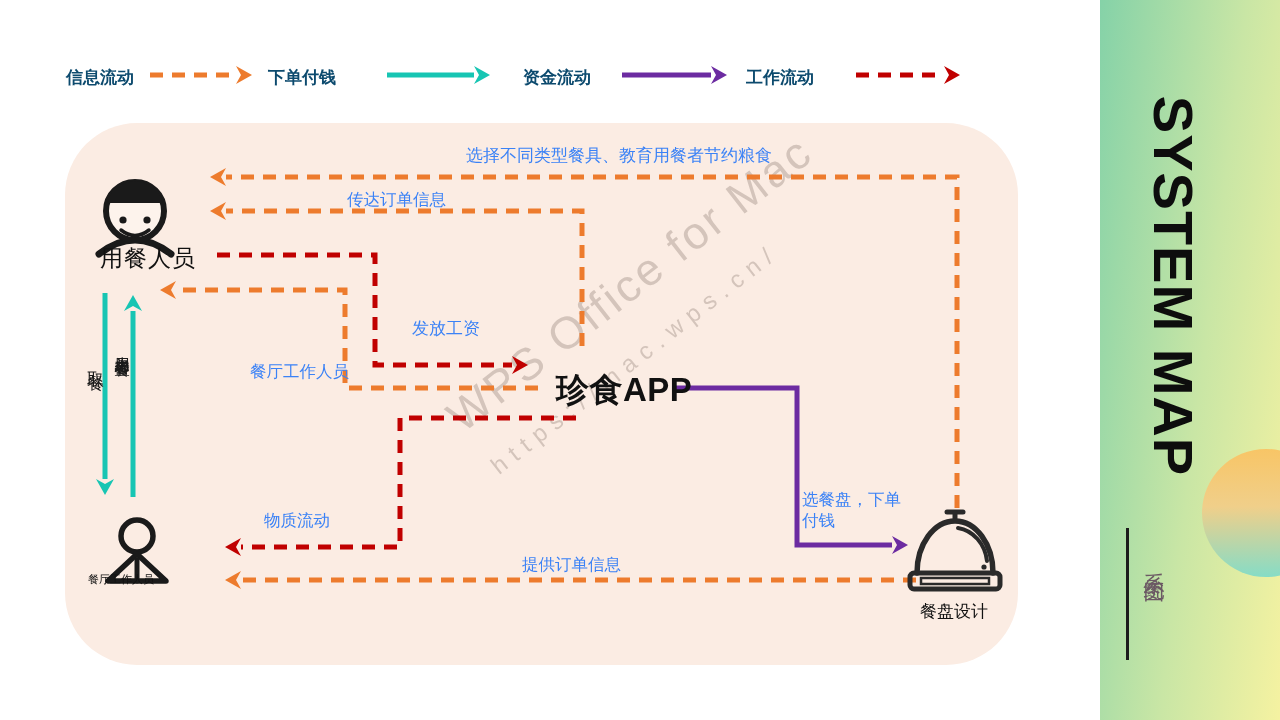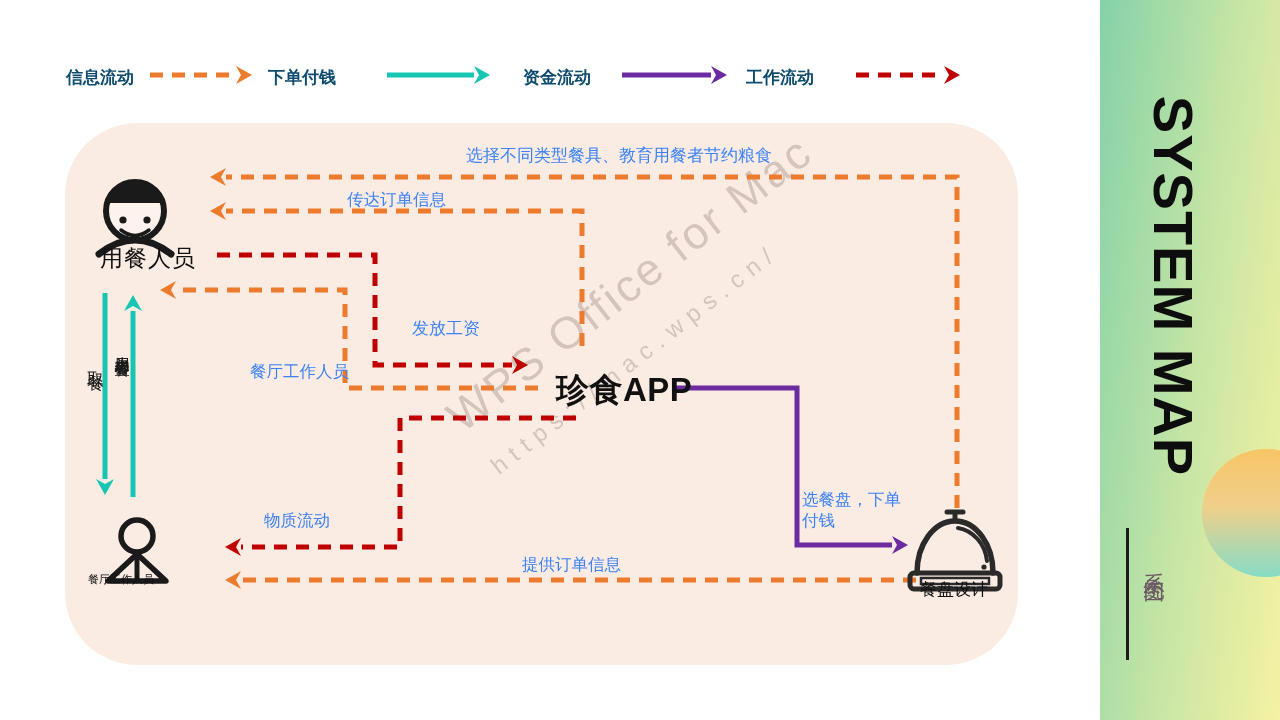--- a/index.html
+++ b/index.html
@@ -25,21 +25,21 @@
   
   .flow-label{position:absolute;font-size:17px;color:#3b82f6;white-space:nowrap;z-index:4;}
   .flow-label.small{font-size:16.5px;}
   .vlabel{position:absolute;writing-mode:vertical-rl;text-orientation:upright;color:#1a1a1a;z-index:4;}
   .wrap{white-space:normal;line-height:1.28;}
   
   .node-label{position:absolute;color:#111;z-index:4;}
   .diner-label{left:100px;top:243px;font-size:23px;font-family:Liberation Serif, serif;letter-spacing:1px;}
   .staff-label{left:88px;top:573px;width:94px;font-size:11px;line-height:1.25;white-space:normal;}
   .app-label{left:537px;top:368px;font-size:33px;font-weight:bold;letter-spacing:0.5px;margin-left:19px;}
-  .tray-label{left:920px;top:578px;font-size:17px;text-align:right;}
+  .tray-label{left:920px;top:600px;font-size:17px;text-align:right;}
   
   .side-panel{
     position:absolute;left:1100px;top:0;width:180px;height:720px;
     background:linear-gradient(97deg,#85D2A8 0%,#C9E6A5 55%,#F5F2A1 100%);
     overflow:hidden;z-index:1;
   }
   .panel-circle{
     position:absolute;left:102px;top:449px;width:128px;height:128px;border-radius:50%;
     background:linear-gradient(180deg,#F8C566 0%,#F0CF8A 45%,#86DCC6 100%);
   }

